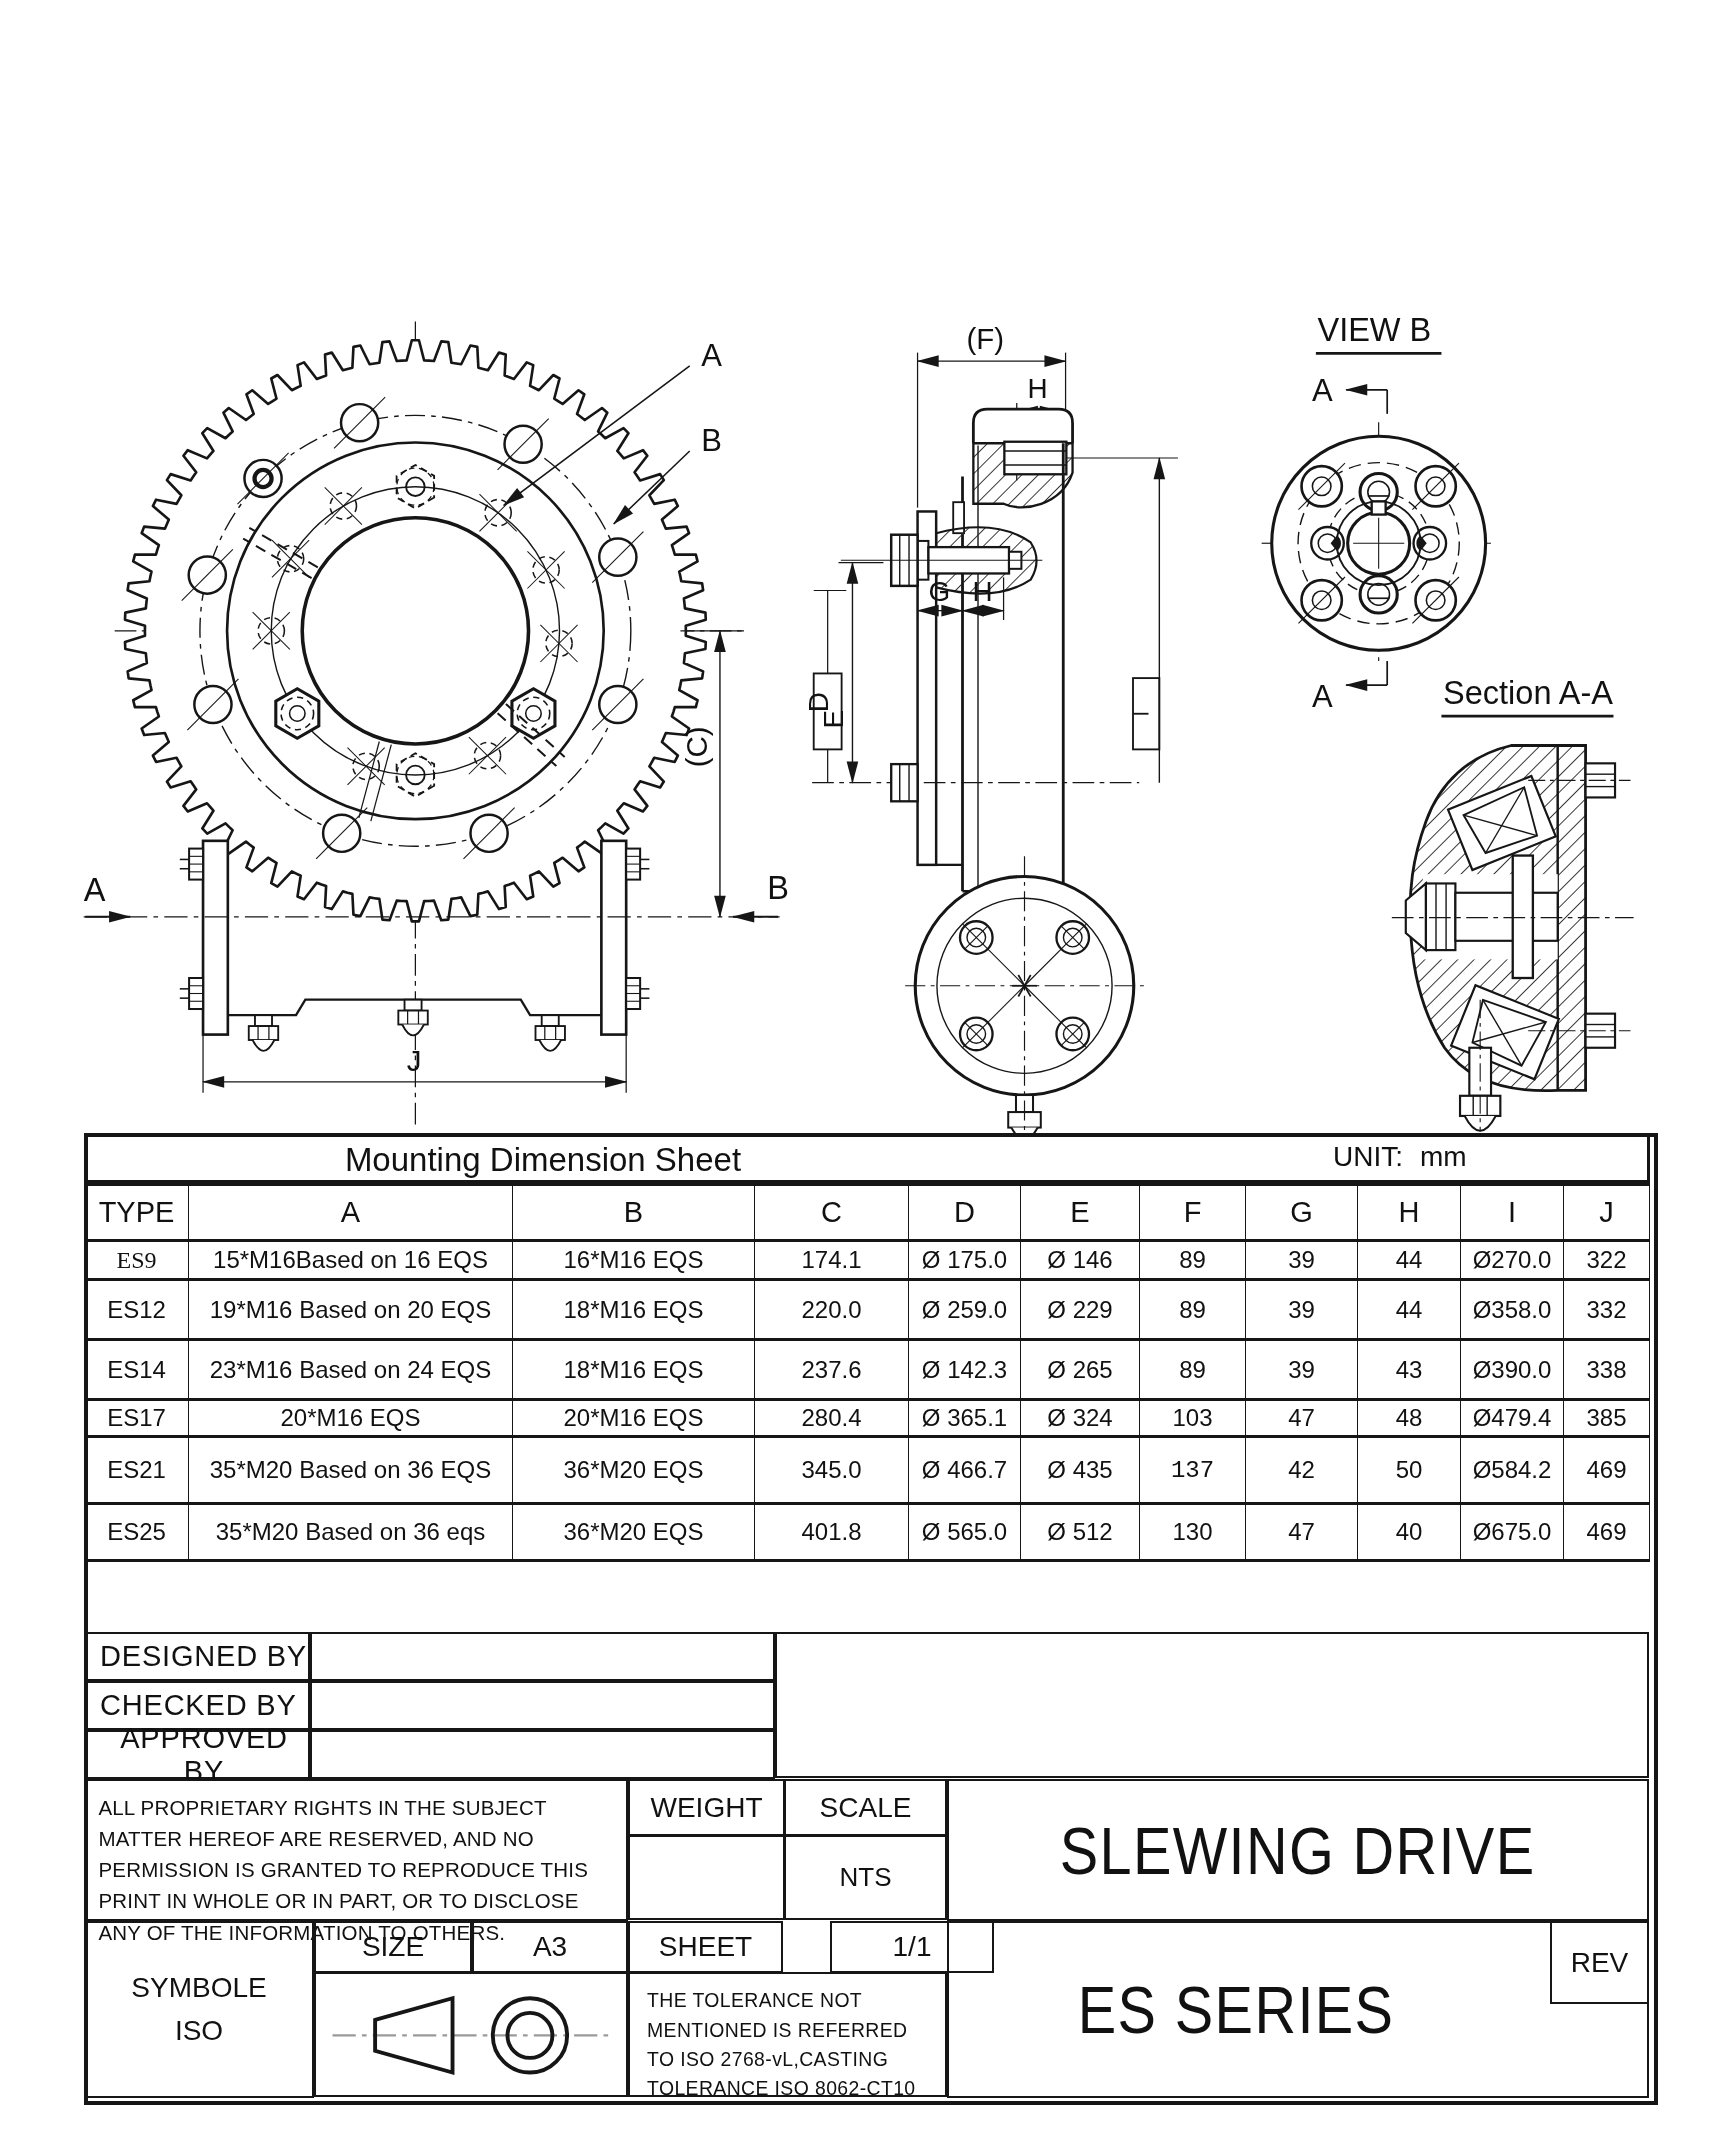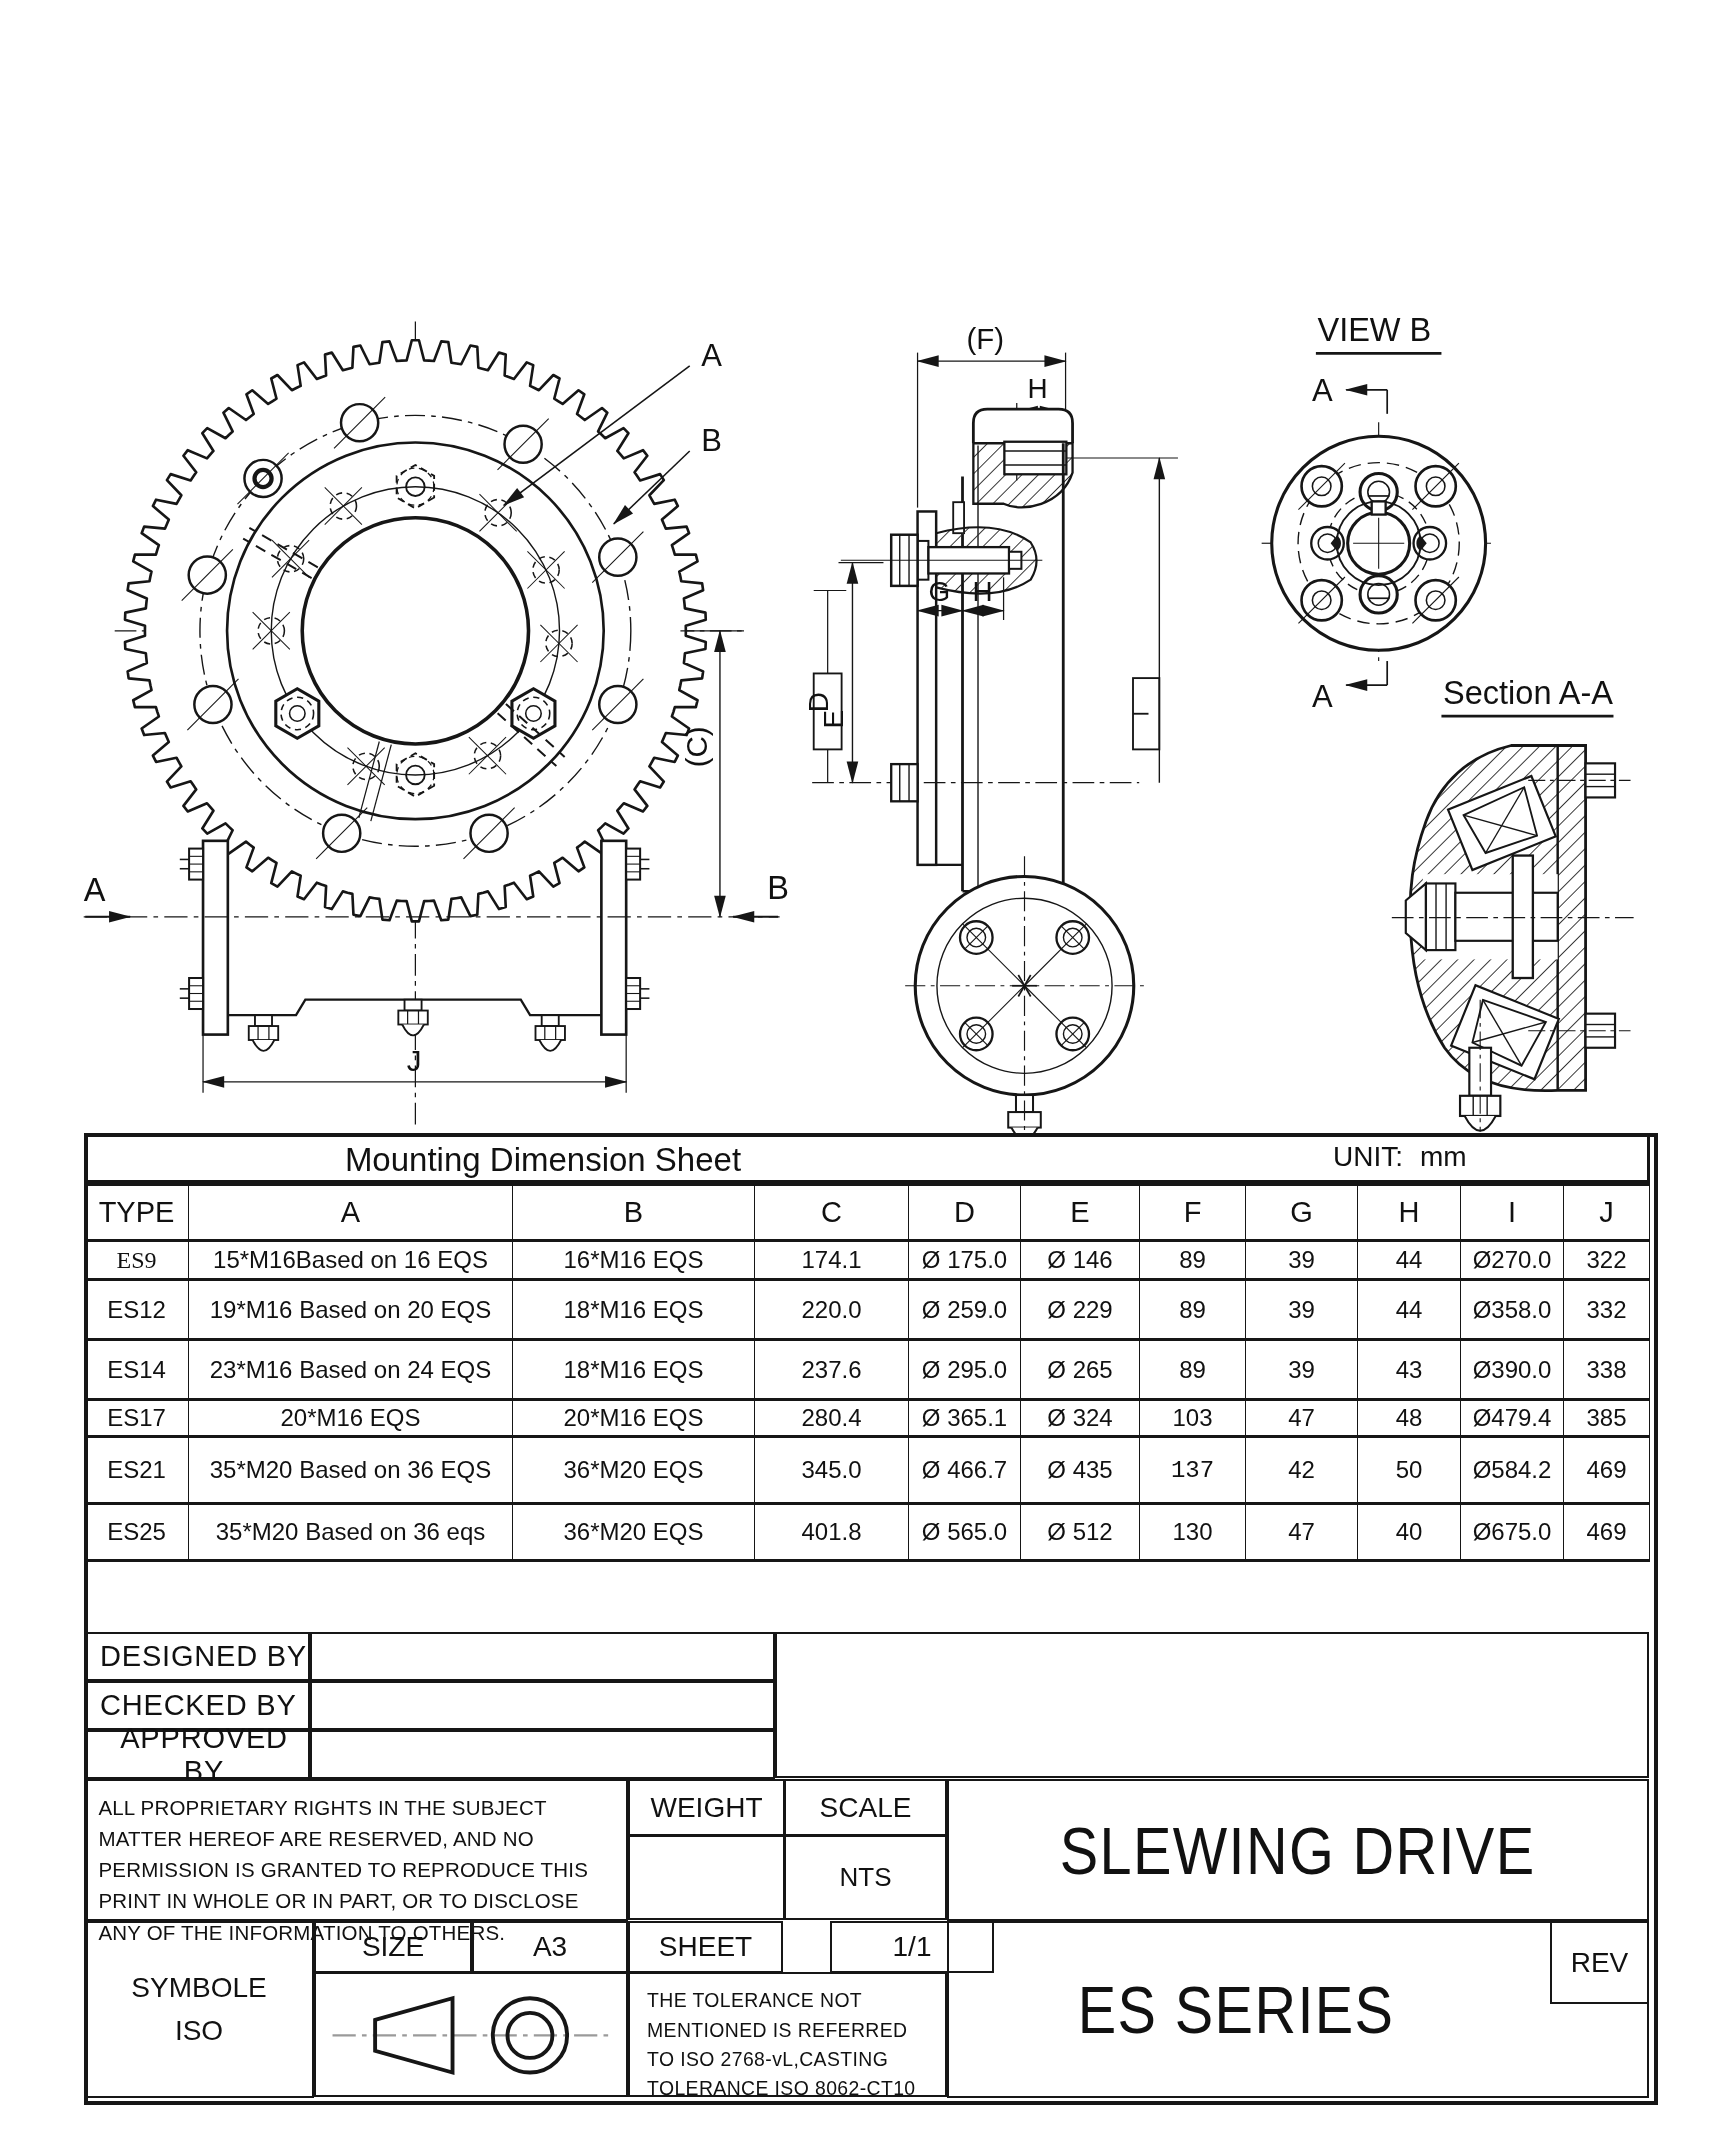--- a/index.html
+++ b/index.html
@@ -471,21 +471,21 @@
           <td style="height: 57px;">39</td>
           <td style="height: 57px;">44</td>
           <td style="height: 57px;">Ø358.0</td>
           <td style="height: 57px;">332</td>
         </tr>
         <tr>
           <td style="height: 57px;">ES14</td>
           <td style="height: 57px;">23*M16 Based on 24 EQS</td>
           <td style="height: 57px;">18*M16 EQS</td>
           <td style="height: 57px;">237.6</td>
-          <td style="height: 57px;">Ø 295.0</td>
+          <td style="height: 57px;">Ø 142.3</td>
           <td style="height: 57px;">Ø 265</td>
           <td style="height: 57px;">89</td>
           <td style="height: 57px;">39</td>
           <td style="height: 57px;">43</td>
           <td style="height: 57px;">Ø390.0</td>
           <td style="height: 57px;">338</td>
         </tr>
         <tr>
           <td style="height: 34px;">ES17</td>
           <td style="height: 34px;">20*M16 EQS</td>

